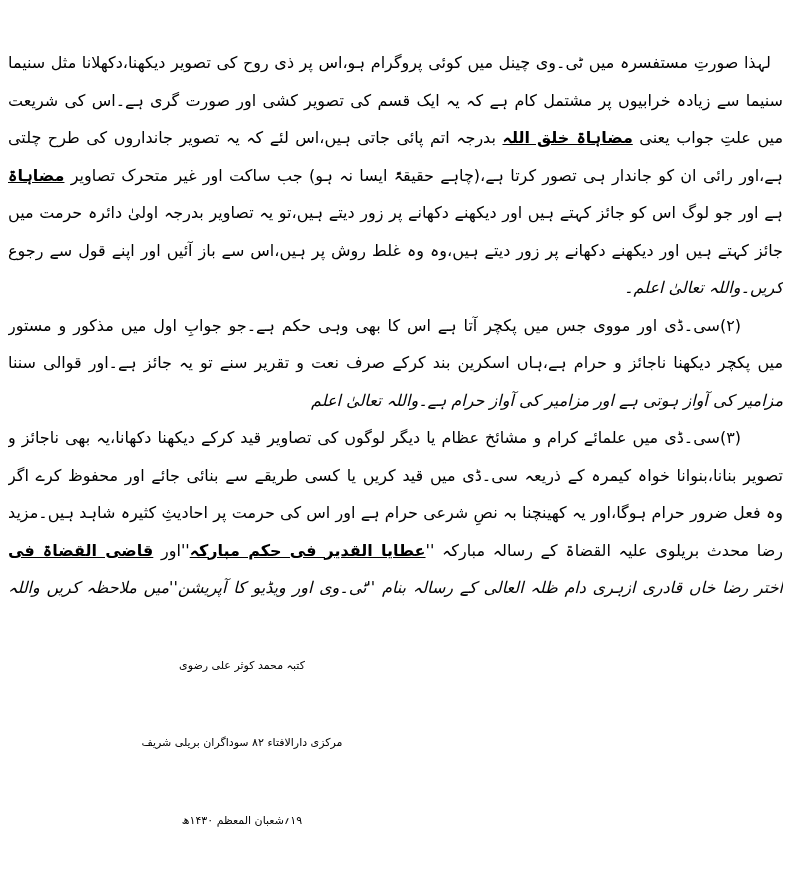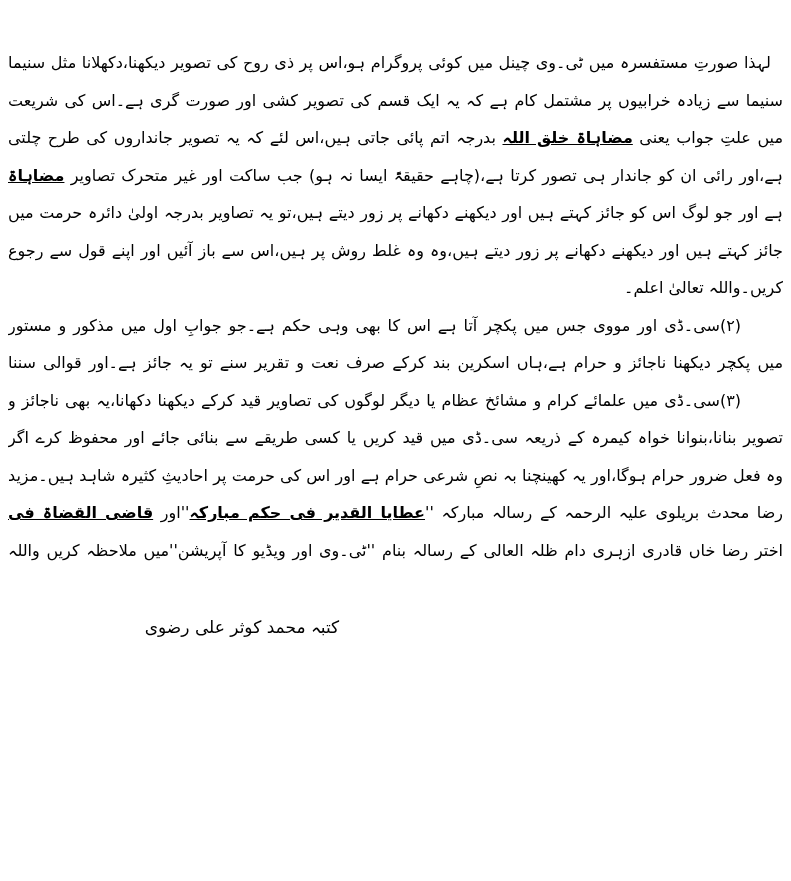--- a/index.html
+++ b/index.html
@@ -23,35 +23,36 @@
     line-height: 37.5px;
     font-size: 16px;
     white-space: normal;
     overflow: hidden;
     text-align: justify;
     text-align-last: justify;
     -moz-text-align-last: justify;
   }
   .bl.last {
     text-align-last: right;
+    font-style: italic;
     -moz-text-align-last: right;
   }
   .bl.ind-sm { padding-right: 12px; }
   .bl.ind { padding-right: 42px; }
   .b { font-weight: bold; text-decoration: underline; }
   
   .signature {
     width: 420px;
     margin: 26px 331px 0 40px;
     text-align: center;
   }
   .sig-line {
     height: 37.5px;
     line-height: 37.5px;
-    font-size: 17px;
+    font-size: 11px;
     margin-top: 40px;
   }
   
   .endorsement { margin-top: 10px; text-align: center; }
   .verdict { height: 38px; line-height: 38px; font-size: 20px; font-weight: bold; }
   .endorser { height: 38px; line-height: 38px; font-size: 17px; font-weight: bold; }
   .stars {
     height: 38px; line-height: 38px;
     font-size: 19px;
     letter-spacing: 12px;
@@ -69,28 +70,31 @@
     <div class="bl"><span>میں علتِ جواب یعنی </span><span class="b">مضاہاۃ خلق اللہ</span><span> بدرجہ اتم پائی جاتی ہیں،اس لئے کہ یہ تصویر جانداروں کی طرح چلتی پھرتی کلام کرتی نظر آتی</span></div>
     <div class="bl"><span>ہے،اور رائی ان کو جاندار ہی تصور کرتا ہے،(چاہے حقیقۃً ایسا نہ ہو) جب ساکت اور غیر متحرک تصاویر </span><span class="b">مضاہاۃ خلق اللہ</span></div>
     <div class="bl"><span>ہے اور جو لوگ اس کو جائز کہتے ہیں اور دیکھنے دکھانے پر زور دیتے ہیں،تو یہ تصاویر بدرجہ اولیٰ دائرہ حرمت میں داخل ہیں۔اور جو لوگ اس کو</span></div>
     <div class="bl"><span>جائز کہتے ہیں اور دیکھنے دکھانے پر زور دیتے ہیں،وہ وہ غلط روش پر ہیں،اس سے باز آئیں اور اپنے قول سے رجوع کرکے توبہ واستغفار</span></div>
     <div class="bl last"><span>کریں۔واللہ تعالیٰ اعلم۔</span></div>
   </div>
 
   <div>
     <div class="bl ind"><span>(۲)سی۔ڈی اور مووی جس میں پکچر آتا ہے اس کا بھی وہی حکم ہے۔جو جوابِ اول میں مذکور و مستور ہوا۔یعنی سی۔ڈی اور مووی</span></div>
     <div class="bl"><span>میں پکچر دیکھنا ناجائز و حرام ہے،ہاں اسکرین بند کرکے صرف نعت و تقریر سنے تو یہ جائز ہے۔اور قوالی سننا ناجائز و ممنوع ہے کہ اس میں</span></div>
+    <div class="bl last"><span>مزامیر کی آواز ہوتی ہے اور مزامیر کی آواز حرام ہے۔واللہ تعالیٰ اعلم</span></div>
   </div>
 
   <div>
     <div class="bl ind"><span>(۳)سی۔ڈی میں علمائے کرام و مشائخ عظام یا دیگر لوگوں کی تصاویر قید کرکے دیکھنا دکھانا،یہ بھی ناجائز و گناہ ہیں کہ جاندار کی</span></div>
     <div class="bl"><span>تصویر بنانا،بنوانا خواہ کیمرہ کے ذریعہ سی۔ڈی میں قید کریں یا کسی طریقے سے بنائی جائے اور محفوظ کرے اگر نتیجہ میں تصویر وجود میں آئی تو</span></div>
     <div class="bl"><span>وہ فعل ضرور حرام ہوگا،اور یہ کھینچنا بہ نصِ شرعی حرام ہے اور اس کی حرمت پر احادیثِ کثیرہ شاہد ہیں۔مزید تفصیل سرکار اعلیٰ حضرت امام احمد</span></div>
-    <div class="bl"><span>رضا محدث بریلوی علیہ الرحمہ کے رسالہ مبارکہ ''</span><span class="b">عطایا القدیر فی حکم مبارکہ</span><span>''اور </span><span class="b">قاضی القضاۃ فی الہند</span></div>
+    <div class="bl"><span>رضا محدث بریلوی علیہ القضاۃ کے رسالہ مبارکہ ''</span><span class="b">عطایا القدیر فی حکم مبارکہ</span><span>''اور </span><span class="b">قاضی القضاۃ فی الہند</span></div>
     <div class="bl last"><span>اختر رضا خاں قادری ازہری دام ظلہ العالی کے رسالہ بنام ''ٹی۔وی اور ویڈیو کا آپریشن''میں ملاحظہ کریں واللہ تعالیٰ اعلم۔</span></div>
   </div>
 
   <div class="signature">
     <div class="sig-line">کتبہ محمد کوثر علی رضوی</div>
+    <div class="sig-line">مرکزی دارالافتاء ۸۲ سوداگران بریلی شریف</div>
+    <div class="sig-line">۱۹؍شعبان المعظم ۱۴۳۰ھ</div>
   </div>
 
 
 </div>
 
 </body></html>

